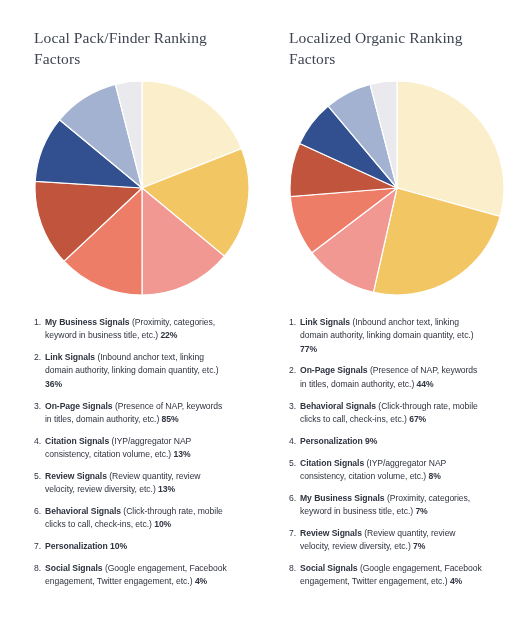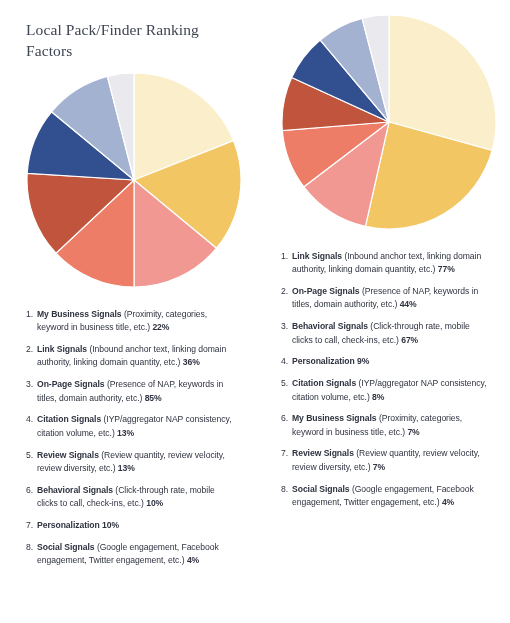--- a/index.html
+++ b/index.html
@@ -22,21 +22,21 @@
     background: #ffffff;
   }
   .columns {
     display: flex;
     flex-direction: row;
     width: 510px;
   }
   .col {
     width: 255px;
     box-sizing: border-box;
-    padding: 8px;
+    padding: 16px;
   }
   .chart-title {
     font-family: "Liberation Serif", serif;
     font-size: 15.5px;
     line-height: 1.33;
     color: #3f4452;
     padding: 12px 18px 0 18px;
     letter-spacing: 0.1px;
     font-weight: 400;
     height: 58px;
@@ -138,20 +138,21 @@
           <span class="legend-text"><b>Personalization</b> <span></span> <span class="pct">10%</span></span>
         </div>
         <div class="legend-item">
           <span class="legend-num">8.</span>
           <span class="legend-text"><b>Social Signals</b> <span>(Google engagement, Facebook engagement, Twitter engagement, etc.)</span> <span class="pct">4%</span></span>
         </div>
       </div>
     </div>
 
     <div class="col">
+      <div class="chart-title">Localized Organic Ranking Factors</div>
       <div class="pie-wrap">
         <div class="pie">
           <svg id="svg-pie-1" width="216" height="216" viewBox="0 0 216 216">
               <path d="M 108 108 L 108 1 A 107 107 0 0 1 211.13111096591382 136.51269806483373 Z" fill="#FBEFCB" stroke="#ffffff" stroke-width="1.2"></path>
               <path d="M 108 108 L 211.13111096591382 136.51269806483373 A 107 107 0 0 1 84.42677299184012 212.37098719673855 Z" fill="#F3C664" stroke="#ffffff" stroke-width="1.2"></path>
               <path d="M 108 108 L 84.42677299184012 212.37098719673855 A 107 107 0 0 1 22.853483063200926 172.8002365237303 Z" fill="#F09891" stroke="#ffffff" stroke-width="1.2"></path>
               <path d="M 108 108 L 22.853483063200926 172.8002365237303 A 107 107 0 0 1 1.3365389731421686 116.4797453836763 Z" fill="#EE7D68" stroke="#ffffff" stroke-width="1.2"></path>
               <path d="M 108 108 L 1.3365389731421686 116.4797453836763 A 107 107 0 0 1 10.669376497066594 63.55059360879802 Z" fill="#C0543C" stroke="#ffffff" stroke-width="1.2"></path>
               <path d="M 108 108 L 10.669376497066594 63.55059360879802 A 107 107 0 0 1 39.22172576354035 26.033244586269305 Z" fill="#32508F" stroke="#ffffff" stroke-width="1.2"></path>
               <path d="M 108 108 L 39.22172576354035 26.033244586269305 A 107 107 0 0 1 81.12716537162461 4.429488950589857 Z" fill="#A4B2D1" stroke="#ffffff" stroke-width="1.2"></path>

